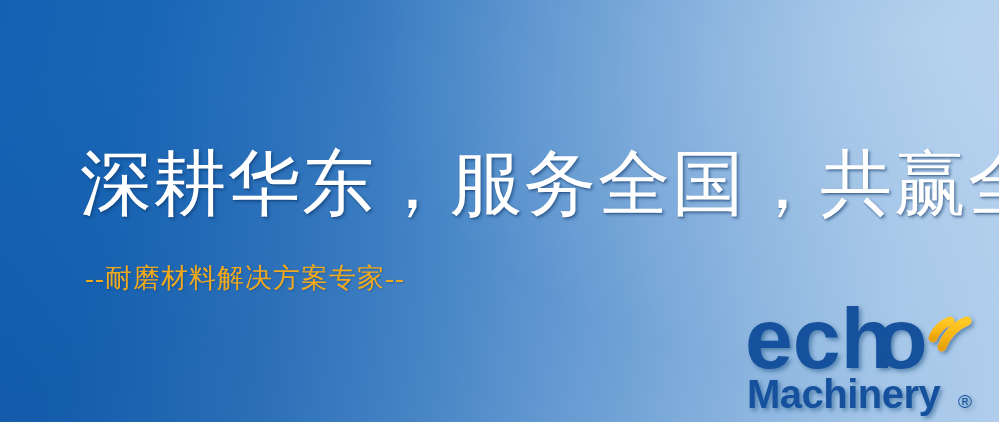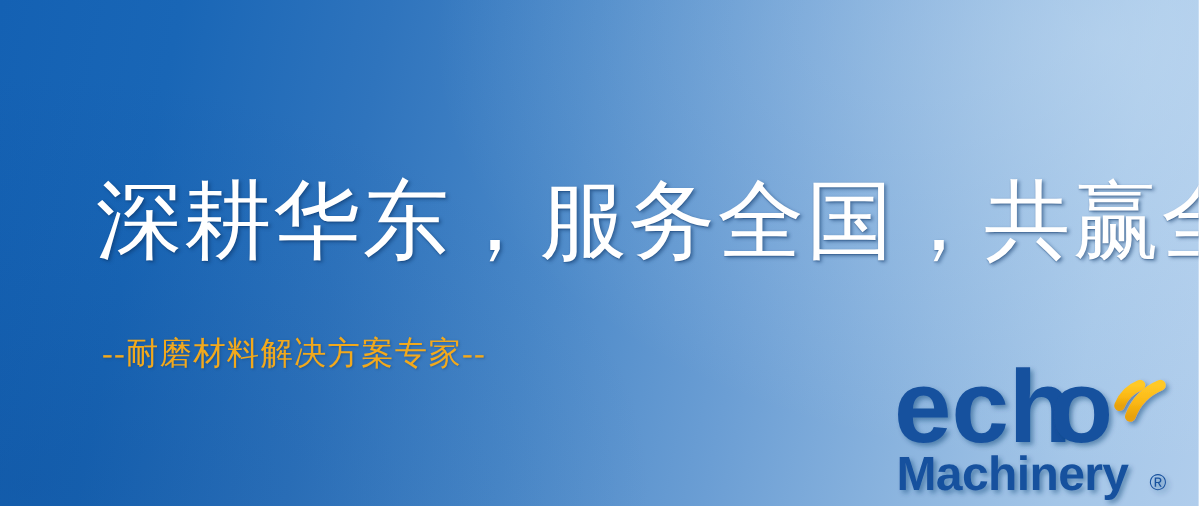--- a/index.html
+++ b/index.html
@@ -54,21 +54,21 @@
     white-space: nowrap;
     text-shadow:
       2px 2px 3px rgba(10,50,100,0.45),
       0 1px 1px rgba(10,50,100,0.35);
     z-index: 3;
   }
 
   .subtitle {
     position: absolute;
     left: 85px;
-    top: 280px;
+    top: 264px;
     font-family: "Liberation Serif", "DejaVu Serif", serif;
     font-size: 27px;
     line-height: 1.1;
     letter-spacing: 1px;
     color: #f2a91c;
     white-space: nowrap;
     text-shadow: 1px 1px 2px rgba(20,60,110,0.40);
     z-index: 3;
   }
 

